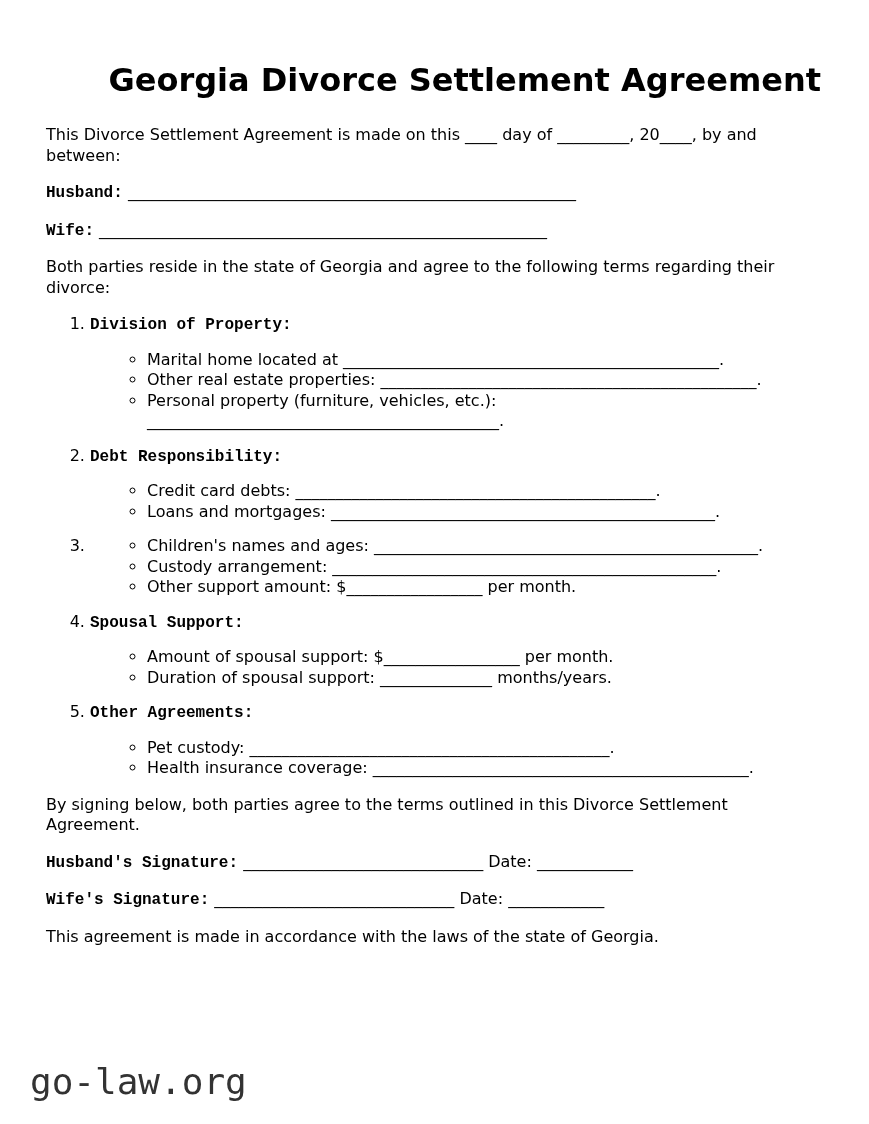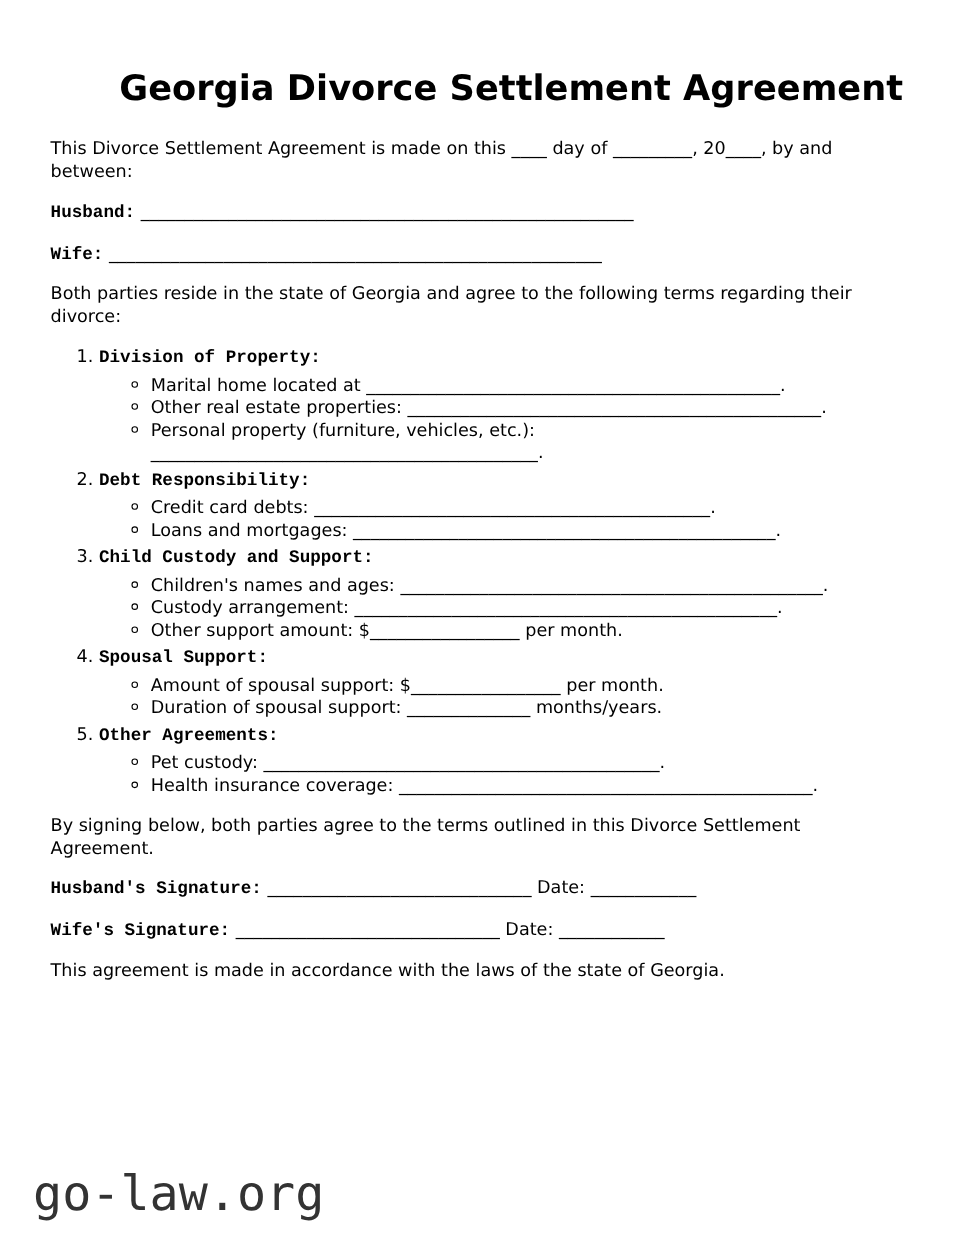--- a/index.html
+++ b/index.html
@@ -27,29 +27,29 @@
   p { margin: 16px 0; }
   strong { font-weight: bold; font-family: Liberation Mono, monospace; }
   ol.terms {
     margin: 16px 0;
     padding-left: 44px;
     list-style-type: decimal;
   }
   ol.terms > li { font-weight: normal; }
   ul.sub-items {
     list-style-type: circle;
-    margin: 4px;
+    margin: 14px;
     padding-left: 43px;
   }
   .brand {
     position: absolute;
     left: 30px;
     top: 1064px;
     font-family: "DejaVu Sans Mono", "Liberation Mono", monospace;
-    font-size: 44px;
+    font-size: 36px;
     line-height: 1;
     color: #333333;
     letter-spacing: 0;
   }
 </style>
 </head>
 <body>
 
 <div class="page">
 
@@ -79,21 +79,20 @@
       </ul>
     </li>
     <li>
       <strong>Debt Responsibility:</strong>
       <ul class="sub-items">
         <li>Credit card debts: _____________________________________________.</li>
         <li>Loans and mortgages: ________________________________________________.</li>
       </ul>
     </li>
     <li>
-      <strong>Child Custody and Support:</strong>
       <ul class="sub-items">
         <li>Children's names and ages: ________________________________________________.</li>
         <li>Custody arrangement: ________________________________________________.</li>
         <li>Other support amount: $_________________ per month.</li>
       </ul>
     </li>
     <li>
       <strong>Spousal Support:</strong>
       <ul class="sub-items">
         <li>Amount of spousal support: $_________________ per month.</li>

